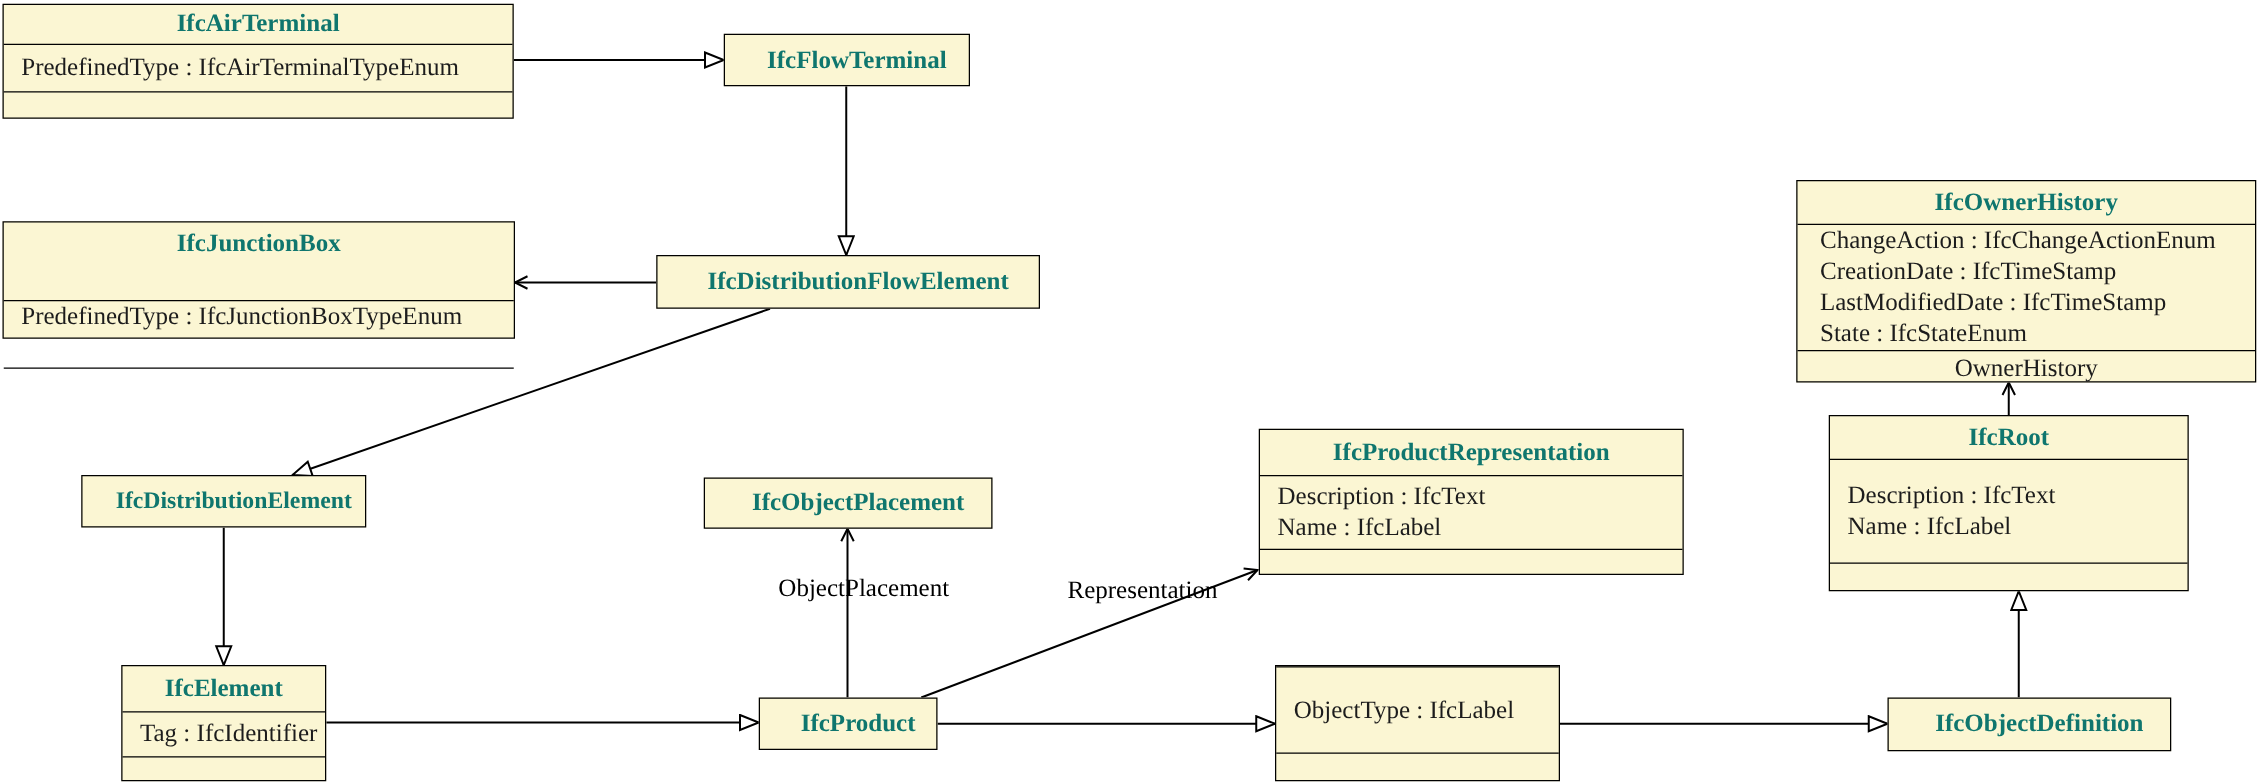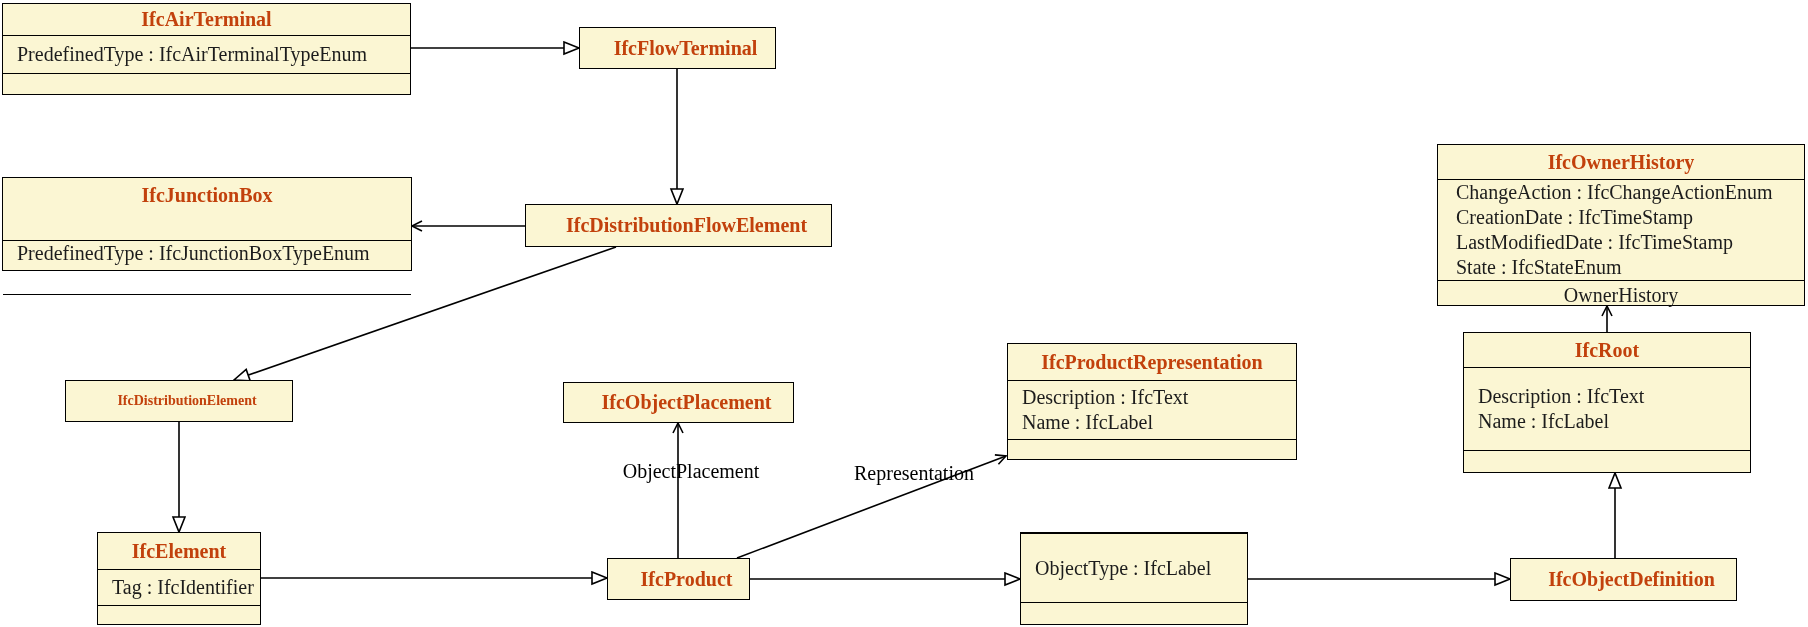--- a/index.html
+++ b/index.html
@@ -12,21 +12,21 @@
   }
   .edges { position:absolute; left:0; top:0; width:1808px; height:627px; }
   .uml-class {
     position:absolute;
     background:#FBF6D3;
     border:1.4px solid #000;
     box-sizing:border-box;
     display:flex; flex-direction:column;
   }
   .uml-title {
-    font-weight:bold; font-size:20px; color:#c2410c;
+    font-weight:bold; font-size:20px; color:#0f766e;
     display:flex; align-items:center; justify-content:center;
     white-space:nowrap;
     flex:0 0 auto;
   }
   .uml-class.title-only .uml-title { flex:1 1 auto;padding-left:16px; }
   .uml-attrs {
     border-top:1.2px solid #000;
     flex:1 1 auto;
     display:flex; flex-direction:column; justify-content:center;
     padding:0 14px;
@@ -107,28 +107,28 @@
     <div class="uml-attrs" style="padding:0 18px;">
       <div class="uml-attr">ChangeAction : IfcChangeActionEnum</div>
       <div class="uml-attr">CreationDate : IfcTimeStamp</div>
       <div class="uml-attr">LastModifiedDate : IfcTimeStamp</div>
       <div class="uml-attr">State : IfcStateEnum</div>
     </div>
     <div class="uml-footer" style="height:28px;">OwnerHistory</div>
   </div>
 
   <div class="uml-class title-only" style="left:65px;top:380px;width:228px;height:42px;">
-    <div class="uml-title" style="font-size:14px;">IfcDistributionElement</div>
+    <div class="uml-title" style="font-size:19px;">IfcDistributionElement</div>
   </div>
 
   <div class="uml-class title-only" style="left:563px;top:382px;width:231px;height:41px;">
     <div class="uml-title">IfcObjectPlacement</div>
   </div>
 
-  <div class="uml-class" style="left:1007px;top:343px;width:290px;height:117px;">
+  <div class="uml-class" style="left:1007px;top:343px;width:340px;height:117px;">
     <div class="uml-title" style="height:36px;">IfcProductRepresentation</div>
     <div class="uml-attrs">
       <div class="uml-attr">Description : IfcText</div>
       <div class="uml-attr">Name : IfcLabel</div>
     </div>
     <div class="uml-empty" style="height:19px;"></div>
   </div>
 
   <div class="uml-class" style="left:1463px;top:332px;width:288px;height:141px;">
     <div class="uml-title" style="height:34px;">IfcRoot</div>

